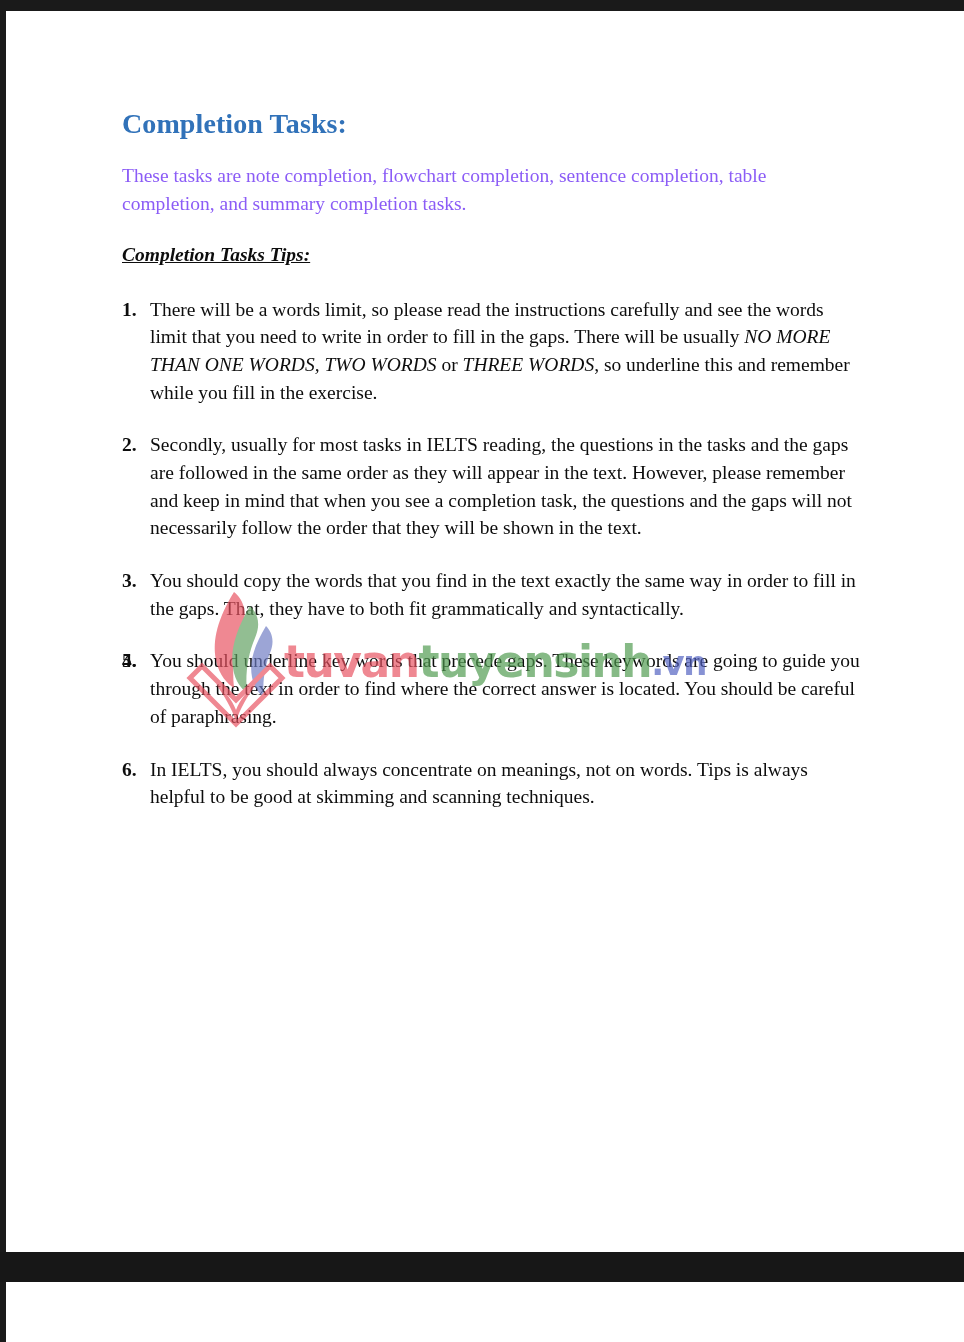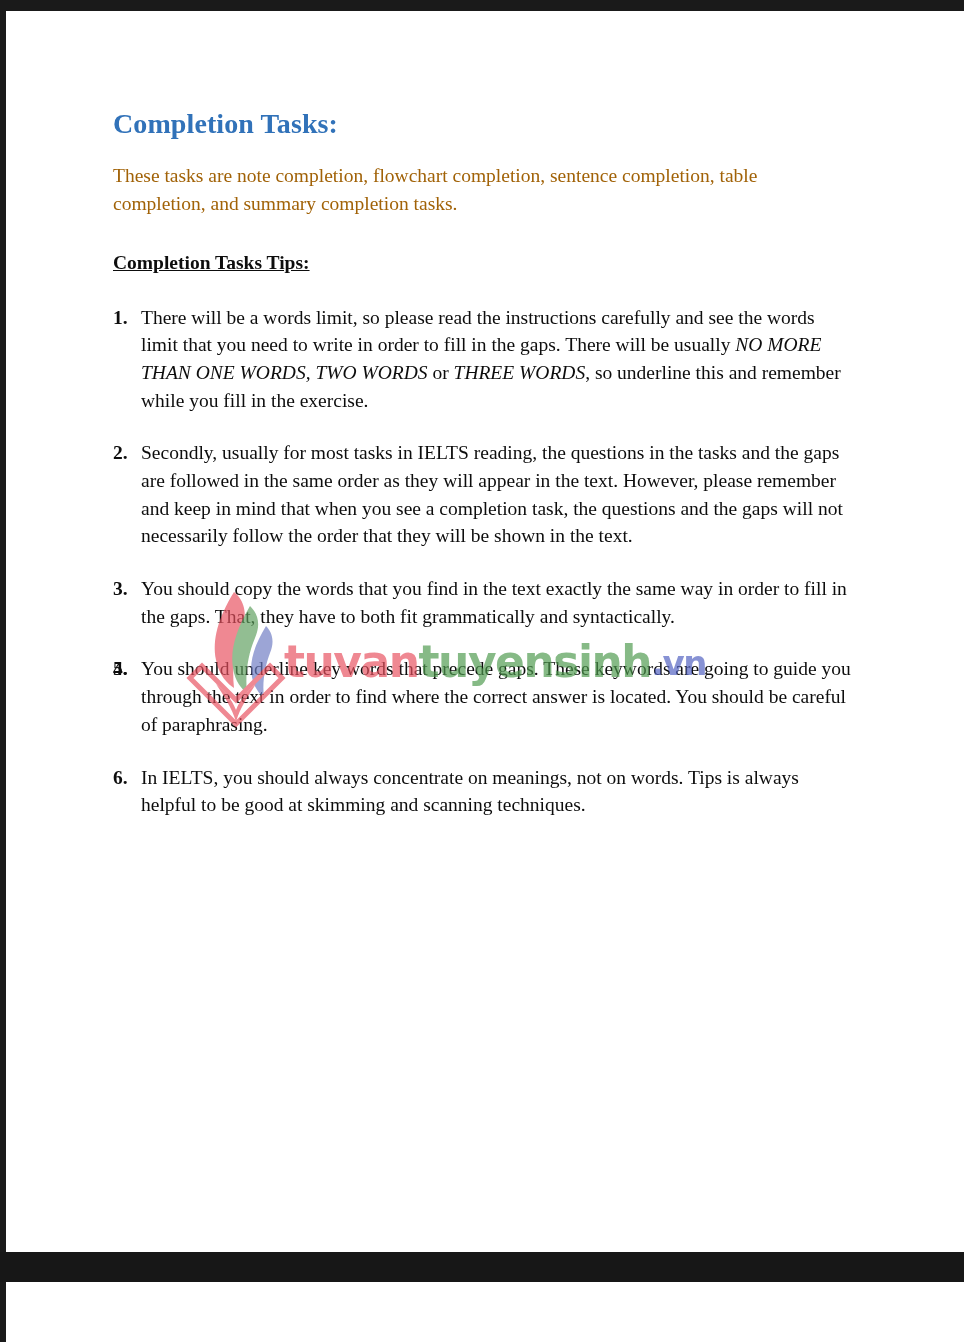--- a/index.html
+++ b/index.html
@@ -36,46 +36,47 @@
   .band-bottom {
     position: absolute;
     left: 0; top: 1252px;
     width: 964px;
     height: 30px;
     background: #171717;
   }
   
   .doc {
     position: absolute;
-    left: 113px;
+    left: 122px;
     top: 108px;
     width: 740px;
   }
   .page-title {
     color: #3172B9;
     font-size: 28px;
     font-weight: bold;
     line-height: 1.15;
     margin: 0 0 22px 0;
     letter-spacing: .1px;
   }
   .para {
     font-size: 19.5px;
     line-height: 1.42;
-    color: #a16207;
+    color: #8b5cf6;
     margin: 0 0 24px 0;
     text-align: left;
   }
   .sub-title {
     font-size: 19.5px;
     font-weight: bold;
     text-decoration: underline;
     color: #0d0d0d;
-    margin: 8px 0 30px 0;
+    margin: 0 0 30px 0;
     display: inline-block;
+    font-style: italic;
   }
   .intro {
     margin-bottom: 26px;
   }
   ol.tips {
     list-style: none;
     margin: 0;
     padding: 0;
   }
   ol.tips > li {

